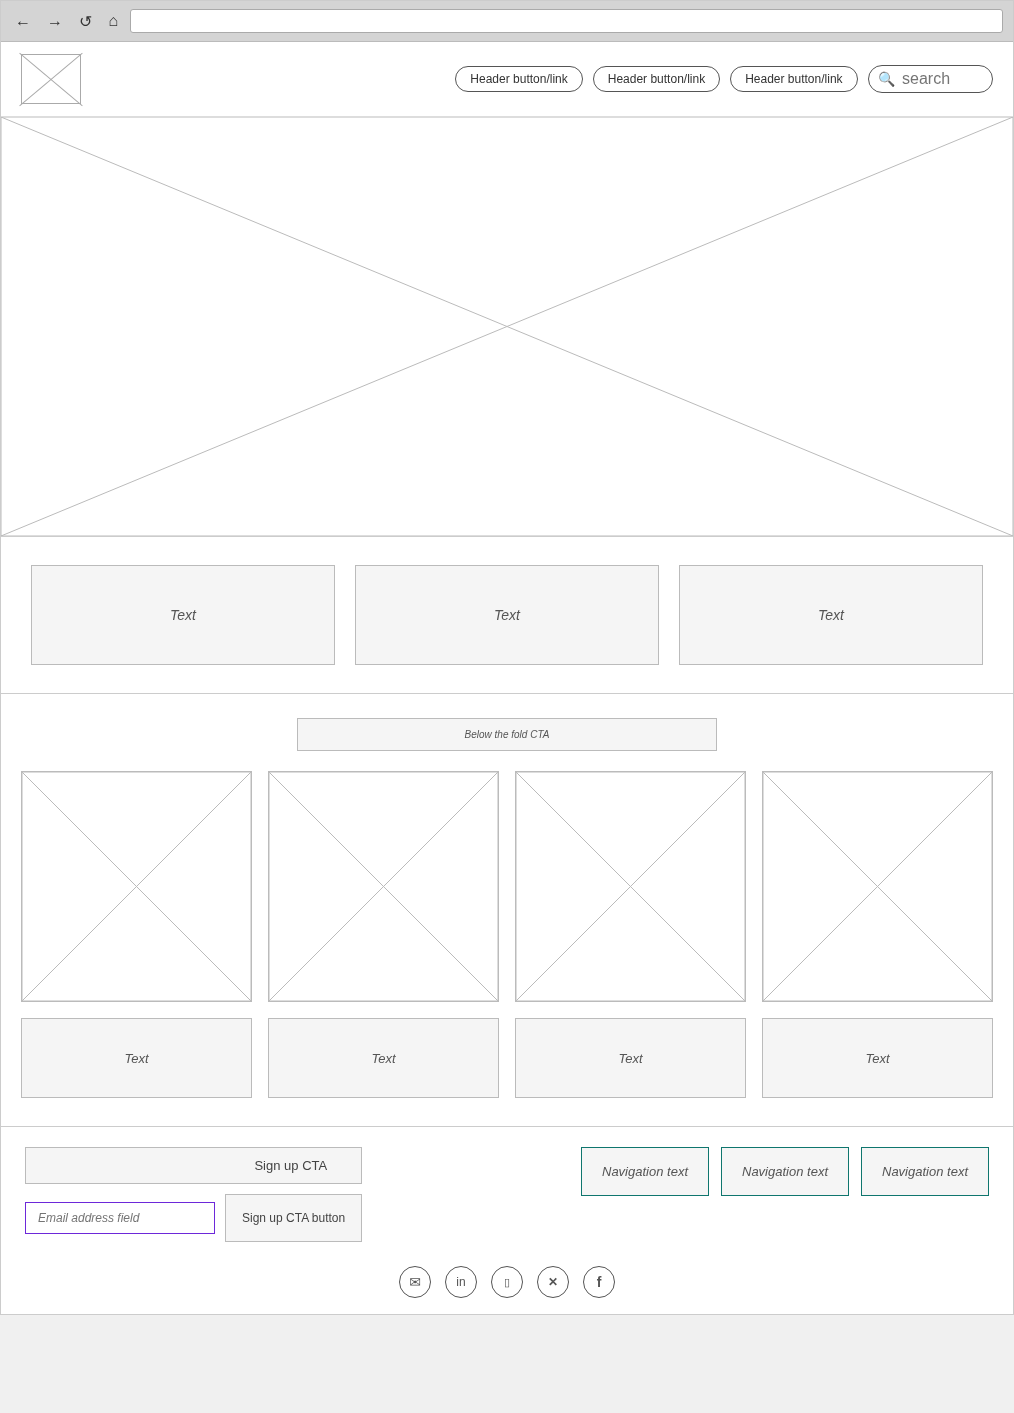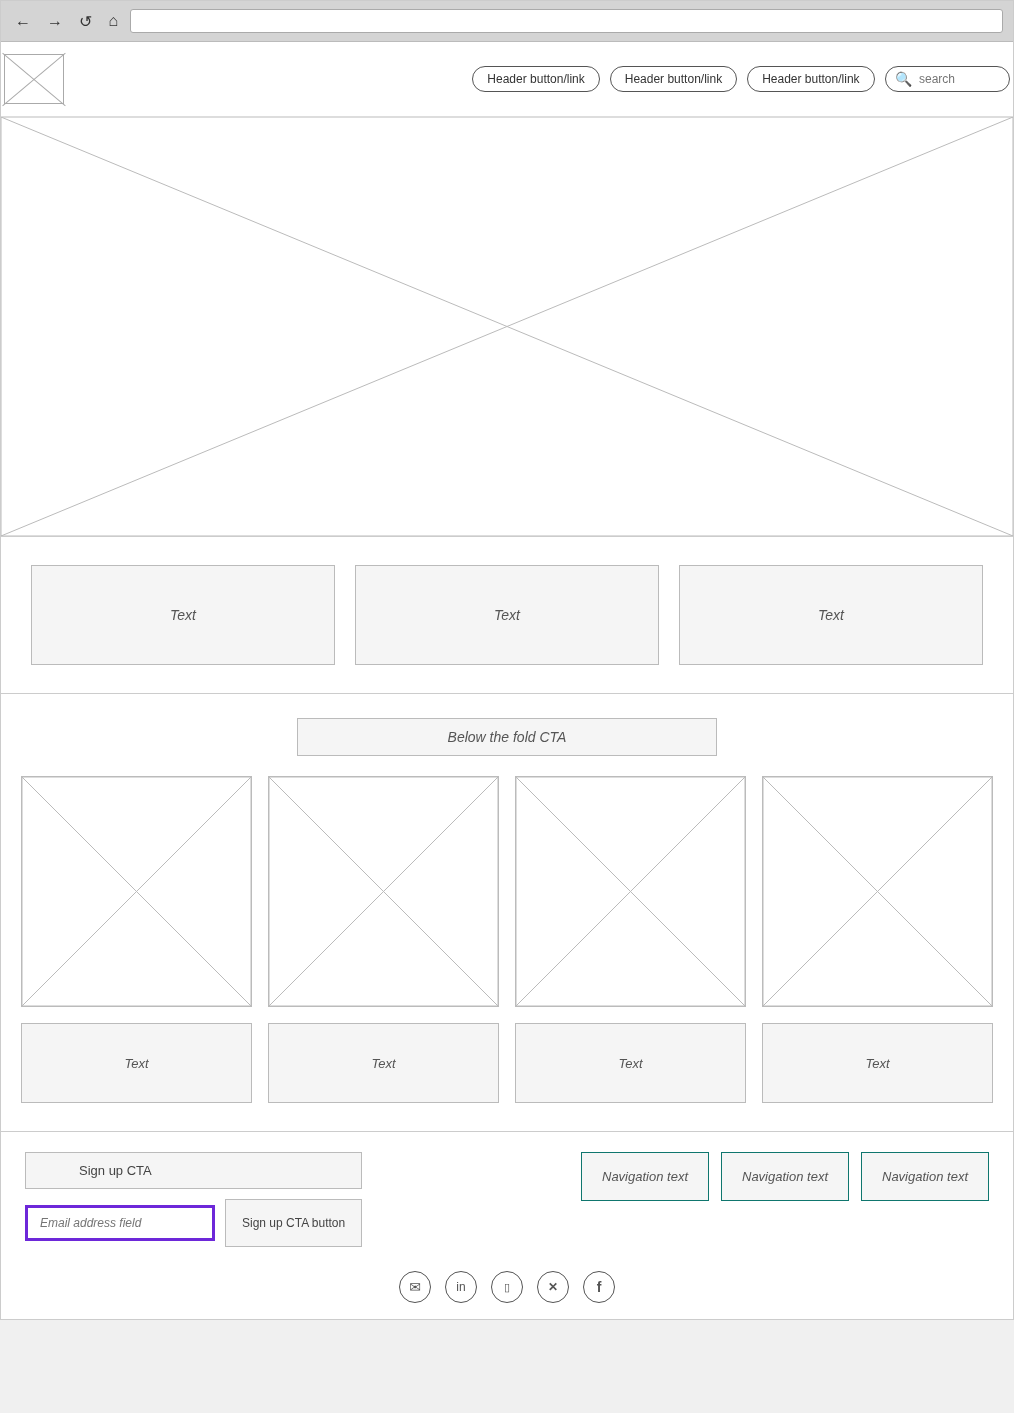--- a/index.html
+++ b/index.html
@@ -37,21 +37,21 @@
       height: 24px;
       border: 1px solid #aaa;
       background: #fff;
       border-radius: 3px;
       padding: 0 6px;
       font-size: 12px;
     }
     
     .site-header {
       background: #fff;
-      padding: 12px 3px;
+      padding: 12px 20px;
       display: flex;
       align-items: center;
       gap: 16px;
       border-bottom: 1px solid #ddd;
     }
     .logo-placeholder {
       width: 60px;
       height: 50px;
       border: 1px solid #aaa;
       position: relative;
@@ -94,21 +94,21 @@
       gap: 6px;
       background: #fff;
     }
     .search-icon {
       font-size: 14px;
       color: #555;
     }
     .search-input {
       border: none;
       outline: none;
-      font-size: 12px;
+      font-size: 16px;
       width: 80px;
       color: #555;
     }
     
     .hero-banner {
       width: 100%;
       height: 420px;
       border-bottom: 1px solid #ccc;
       position: relative;
       background: #fff;
@@ -148,21 +148,21 @@
     .btf-cta-wrapper {
       display: flex;
       justify-content: center;
       margin-bottom: 20px;
     }
     .btf-cta-btn {
       border: 1px solid #bbb;
       background: #f5f5f5;
       padding: 10px 80px;
       font-style: italic;
-      font-size: 14px;
+      font-size: 10px;
       color: #555;
       cursor: pointer;
       width: 420px;
       text-align: center;
     }
     .four-col-grid {
       display: grid;
       grid-template-columns: repeat(4, 1fr);
       gap: 16px;
     }
@@ -202,33 +202,33 @@
     }
     .footer-signup {
       display: flex;
       flex-direction: column;
       gap: 10px;
       flex-shrink: 0;
     }
     .footer-signup-cta {
       border: 1px solid #bbb;
       background: #f5f5f5;
-      padding: 10px 53px;
+      padding: 10px 34px;
       font-size: 13px;
       color: #444;
       cursor: pointer;
-      text-align: left;
+      text-align: right;
     }
     .footer-email-row {
       display: flex;
       gap: 10px;
       align-items: center;
     }
     .footer-email-input {
-      border: 3px solid #6d28d9;
+      border: 1px solid #6d28d9;
       padding: 8px 12px;
       font-style: italic;
       font-size: 12px;
       color: #15803d;
       background: #fff;
       width: 190px;
     }
     .footer-signup-btn {
       border: 1px solid #bbb;
       background: #f5f5f5;

